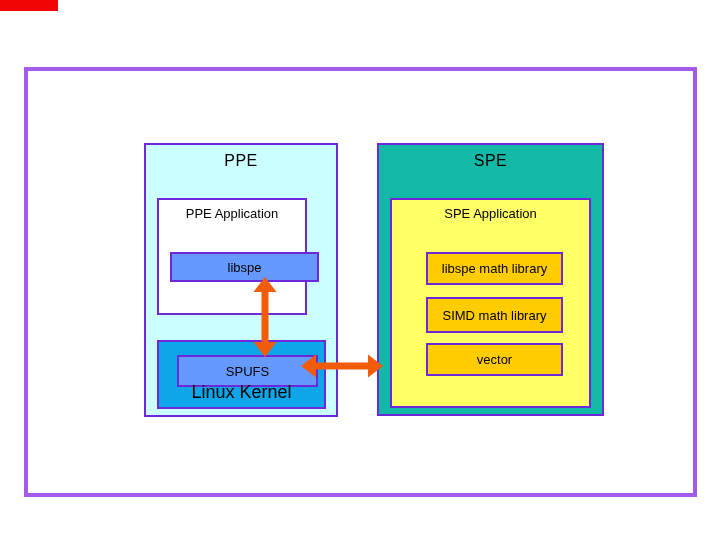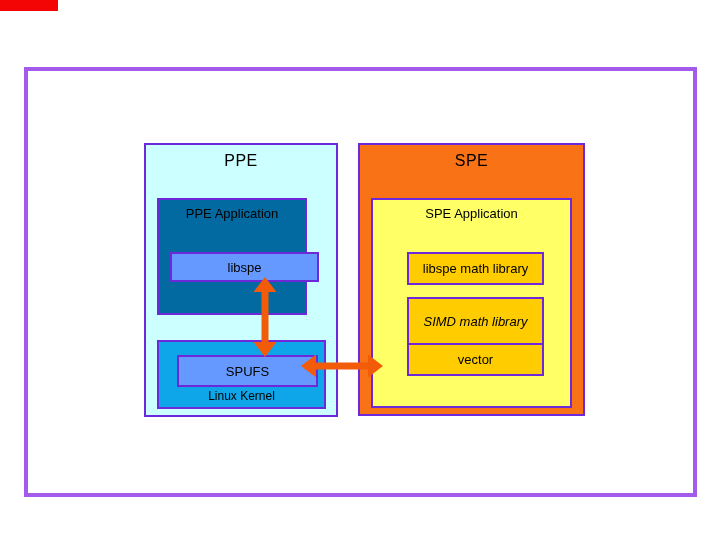--- a/index.html
+++ b/index.html
@@ -8,45 +8,45 @@
     font-family:"Liberation Sans", sans-serif;color:#000000;
   }
   .red-marker{position:absolute;left:0;top:0;width:58px;height:11px;background:#f40505;}
   .slide-frame{
     position:absolute;left:24px;top:67px;width:673px;height:430px;
     border:4px solid #a45bec;box-sizing:border-box;background:#ffffff;
   }
   .box{position:absolute;box-sizing:border-box;border:2px solid #6d28d9;}
   
   .ppe-outer{left:144px;top:143px;width:194px;height:274px;background:#ccffff;}
-  .ppe-app{left:11px;top:53px;width:150px;height:117px;background:#0369a1;}
+  .ppe-app{left:11px;top:53px;width:150px;height:117px;background:#ffffff;}
   .libspe{left:11px;top:52px;width:149px;height:30px;background:#6699ff;}
   .linux-kernel{left:11px;top:195px;width:169px;height:69px;background:#0ea5e9;}
   .spufs{left:18px;top:13px;width:141px;height:32px;background:#6699ff;}
   
-  .spe-outer{left:358px;top:143px;width:227px;height:273px;background:#f97316;}
+  .spe-outer{left:377px;top:143px;width:227px;height:273px;background:#14b8a6;}
   .spe-app{left:11px;top:53px;width:201px;height:210px;background:#ffff66;}
   .libbox{left:34px;width:137px;background:#ffcc00;}
   .lib-vector{top:52px;height:33px;}
-  .lib-simd{top:97px;height:48px;font-style:italic;}
+  .lib-simd{top:97px;height:36px;}
   .lib-newlib{top:143px;height:33px;}
   
   .group-title{
     position:absolute;left:0;right:0;top:7px;text-align:center;
     font-size:16px;letter-spacing:0.5px;
   }
   .box-title{
     position:absolute;left:0;right:0;top:6px;text-align:center;font-size:13px;
   }
   .center-label{
     position:absolute;inset:0;display:flex;align-items:center;justify-content:center;
     font-size:13px;
   }
   .bottom-label{
-    position:absolute;left:0;right:0;bottom:4px;text-align:center;font-size:12px;
+    position:absolute;left:0;right:0;bottom:4px;text-align:center;font-size:18px;
   }
   .arrow-layer{position:absolute;left:0;top:0;width:720px;height:540px;pointer-events:none;}
 </style>
 </head>
 <body>
 
 <div class="canvas">
 
   <div class="red-marker"></div>
 

